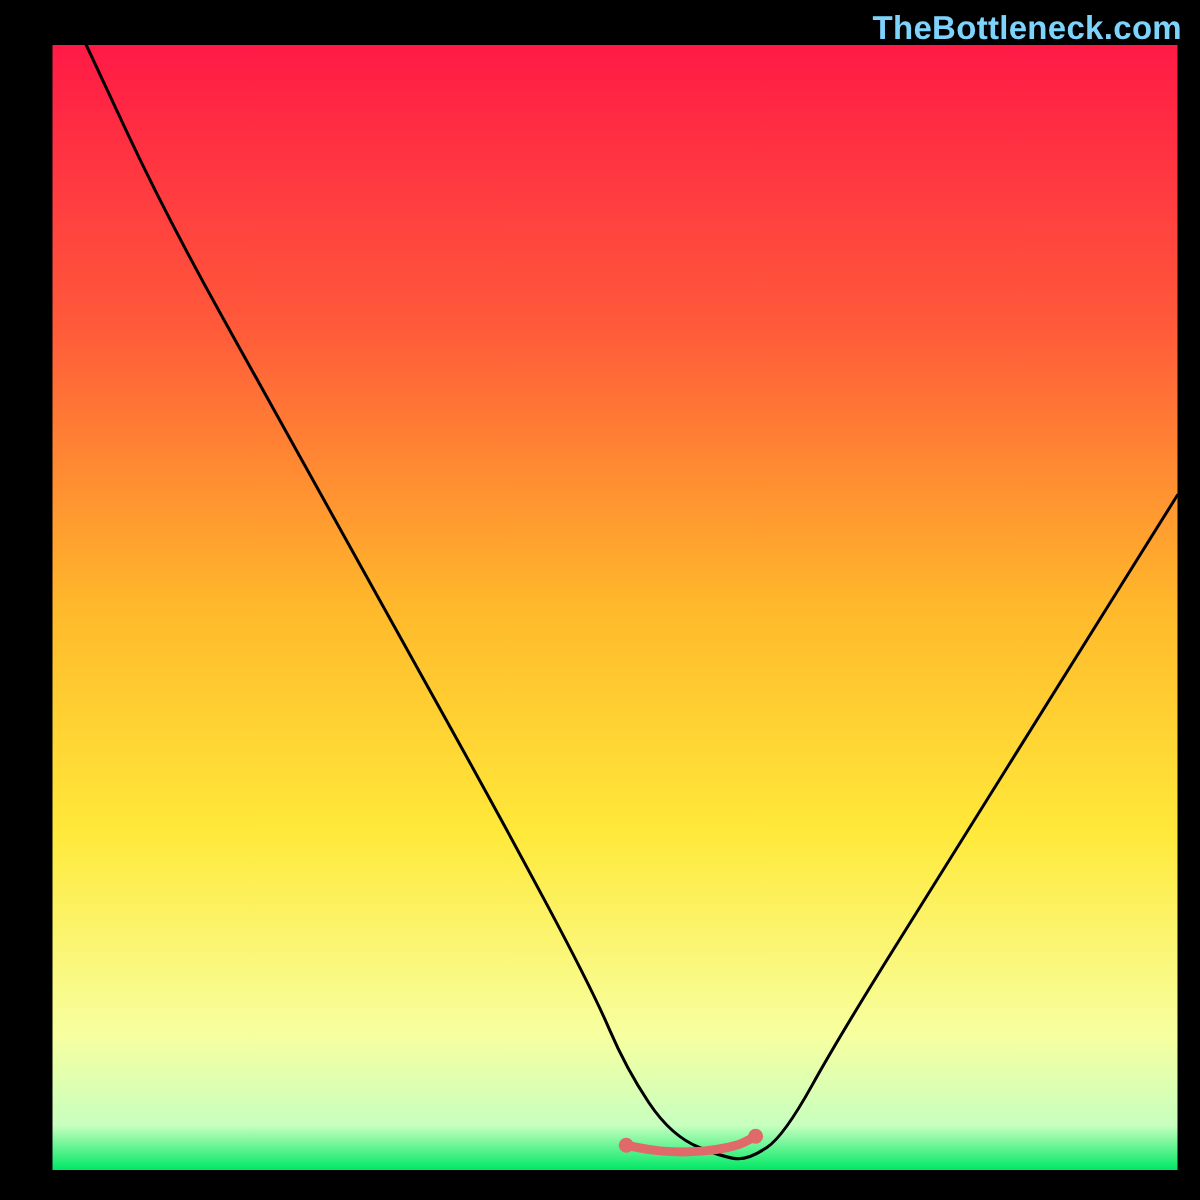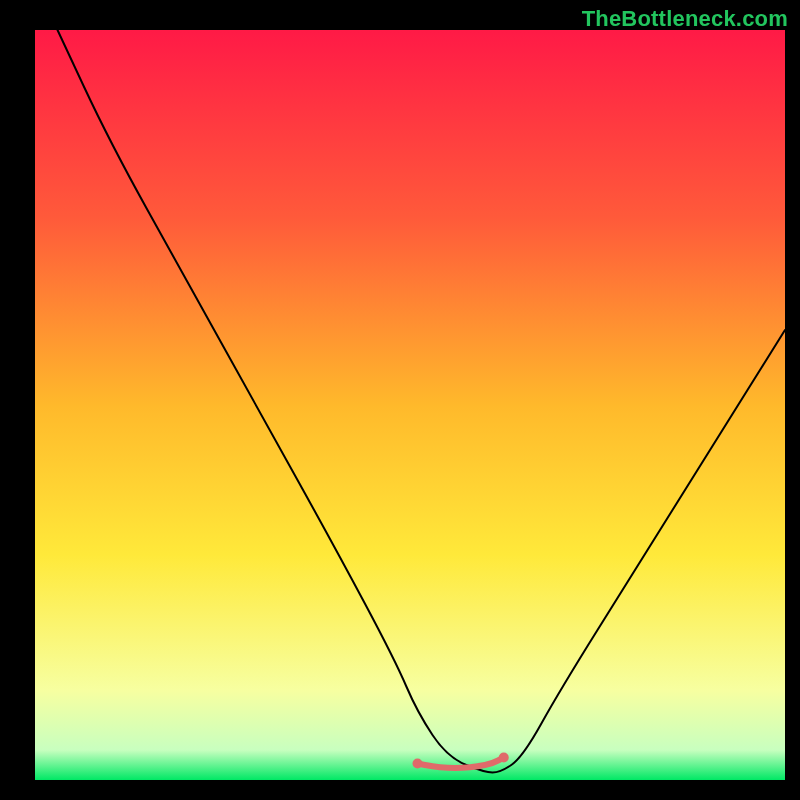--- a/index.html
+++ b/index.html
@@ -15,21 +15,21 @@
     width: 800px;
     height: 800px;
   }
   .watermark {
     position: absolute;
     top: 6px;
     right: 12px;
     font-family: Arial, Helvetica, sans-serif;
     font-size: 22px;
     font-weight: 600;
-    color: #22c55e;
+    color: #7dd3fc;
     letter-spacing: 0.2px;
     z-index: 3;
     user-select: none;
   }
   svg.plot {
     position: absolute;
     left: 0;
     top: 0;
     width: 800px;
     height: 800px;

